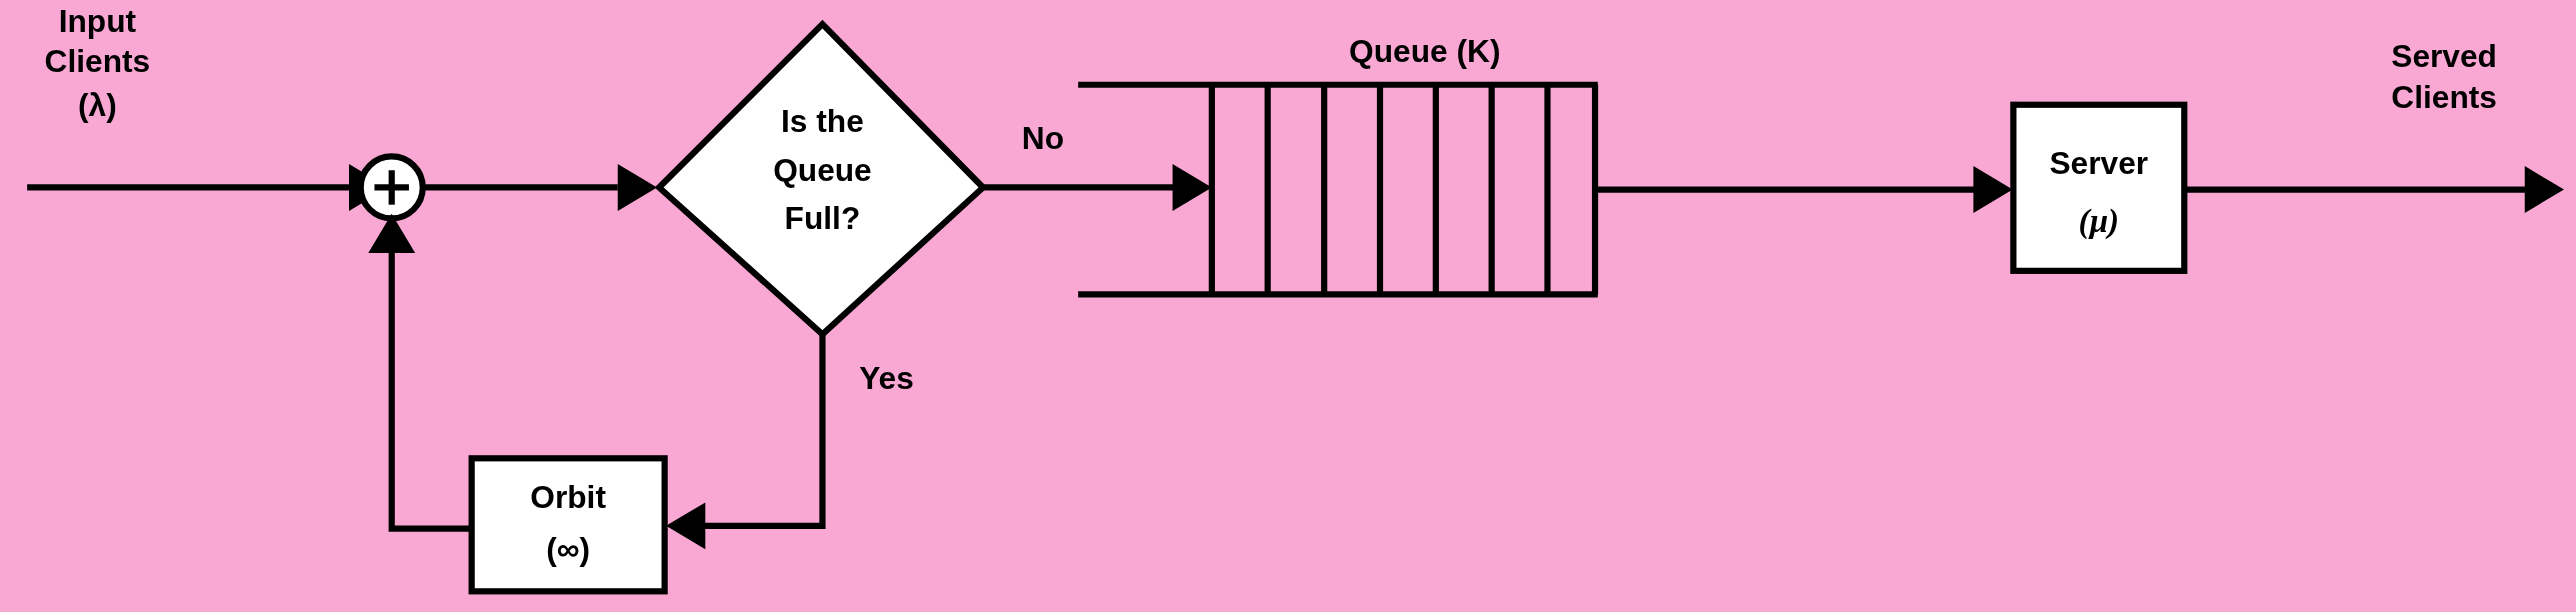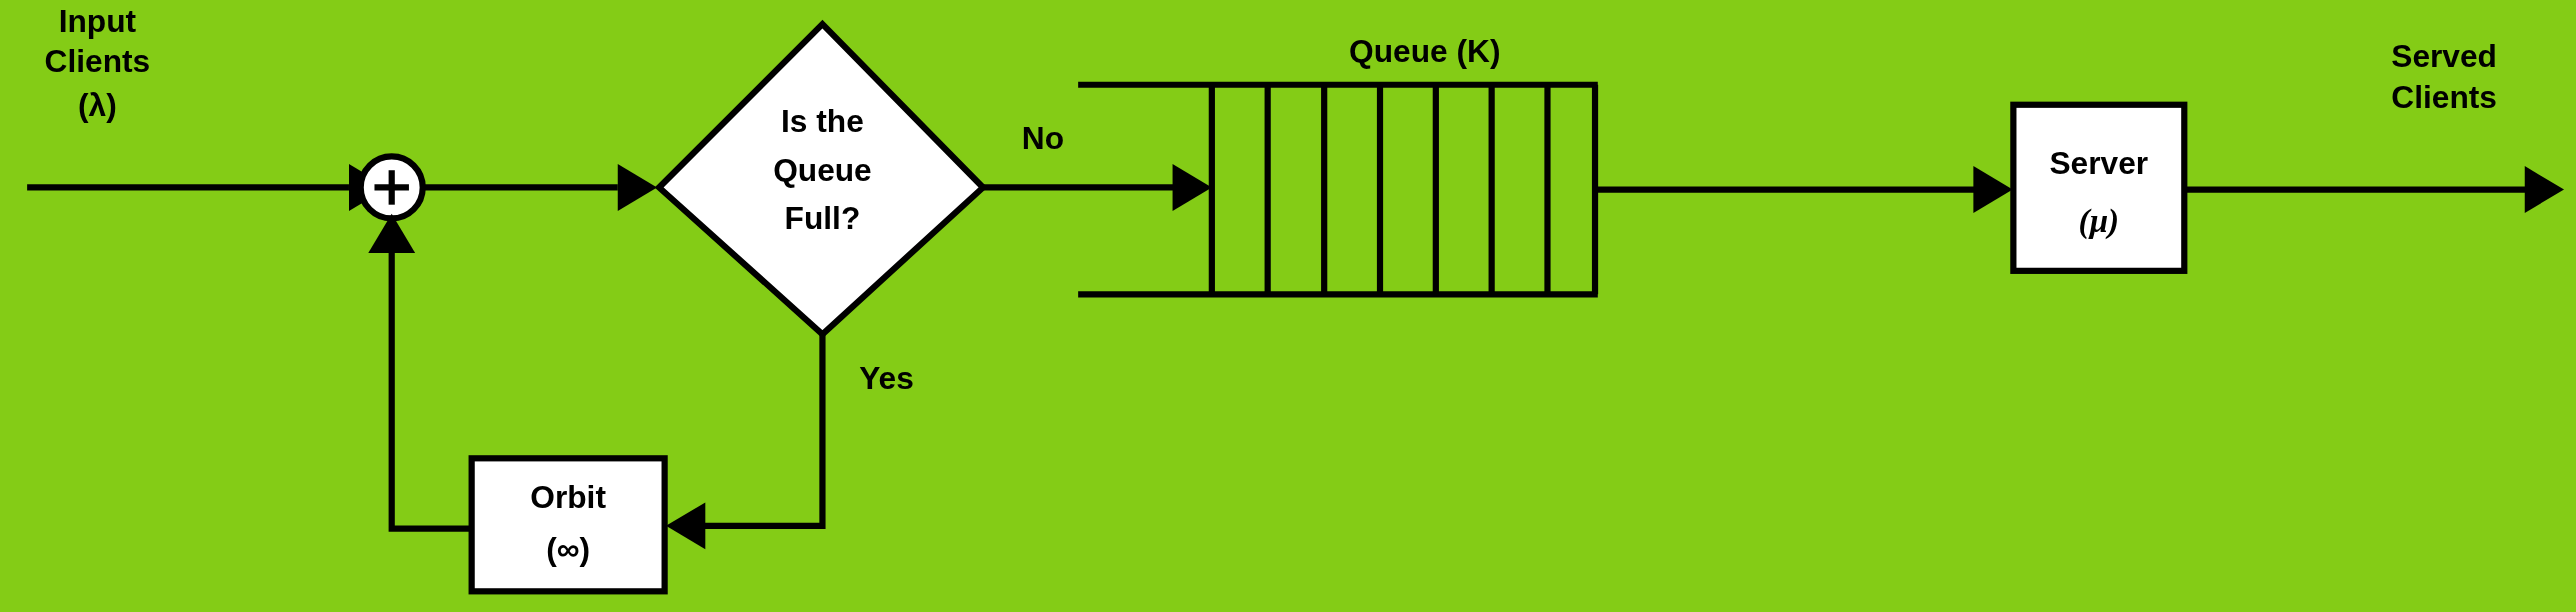--- a/index.html
+++ b/index.html
@@ -7,21 +7,21 @@
     padding: 0;
     background: #ffffff;
   }
   body {
     font-family: "Liberation Sans", sans-serif;
   }
   #diagram-root {
     position: relative;
     width: 2576px;
     height: 612px;
-    background: #84cc16;
+    background: #f9a8d4;
     overflow: hidden;
   }
   #diagram-svg {
     position: absolute;
     top: 0;
     left: 0;
     width: 2576px;
     height: 612px;
     display: block;
   }

